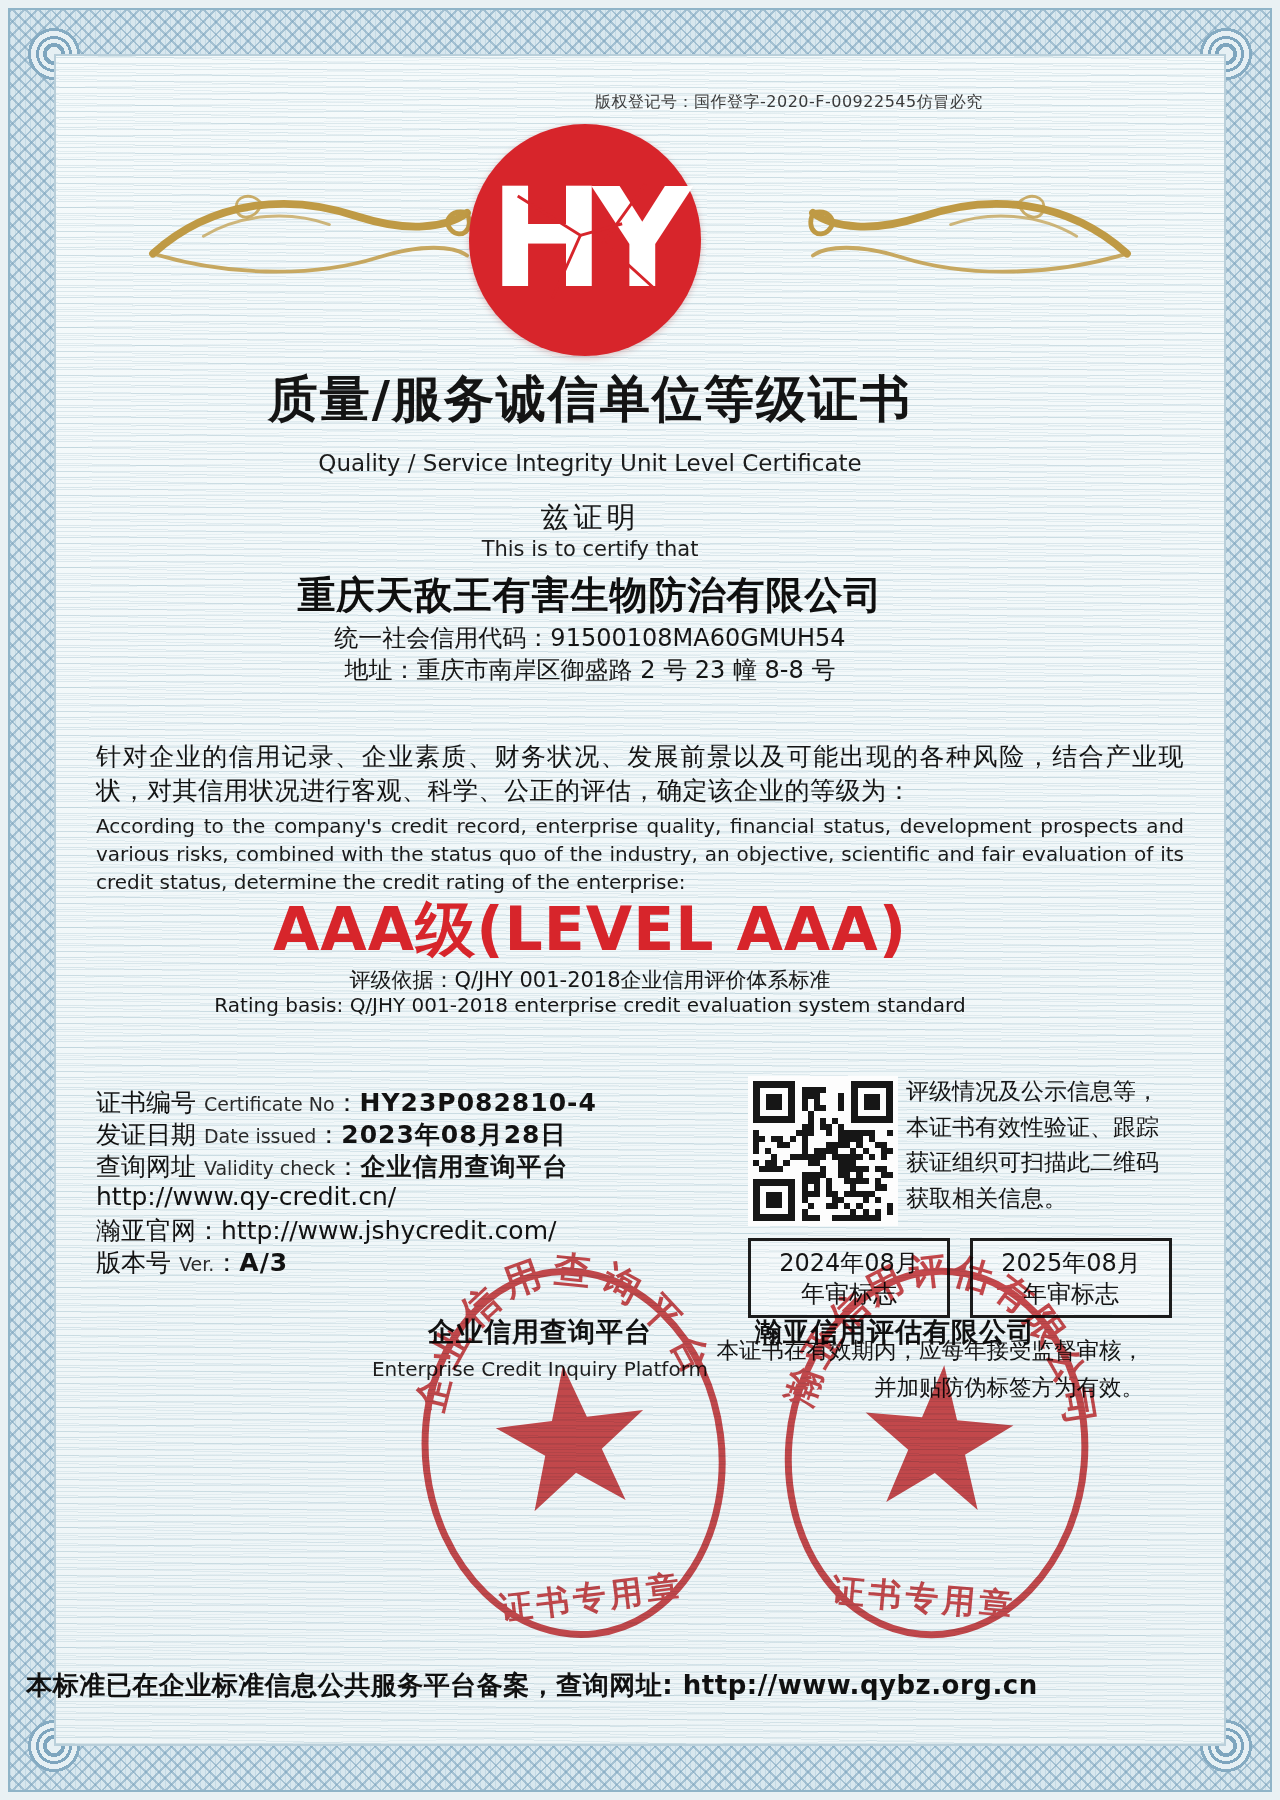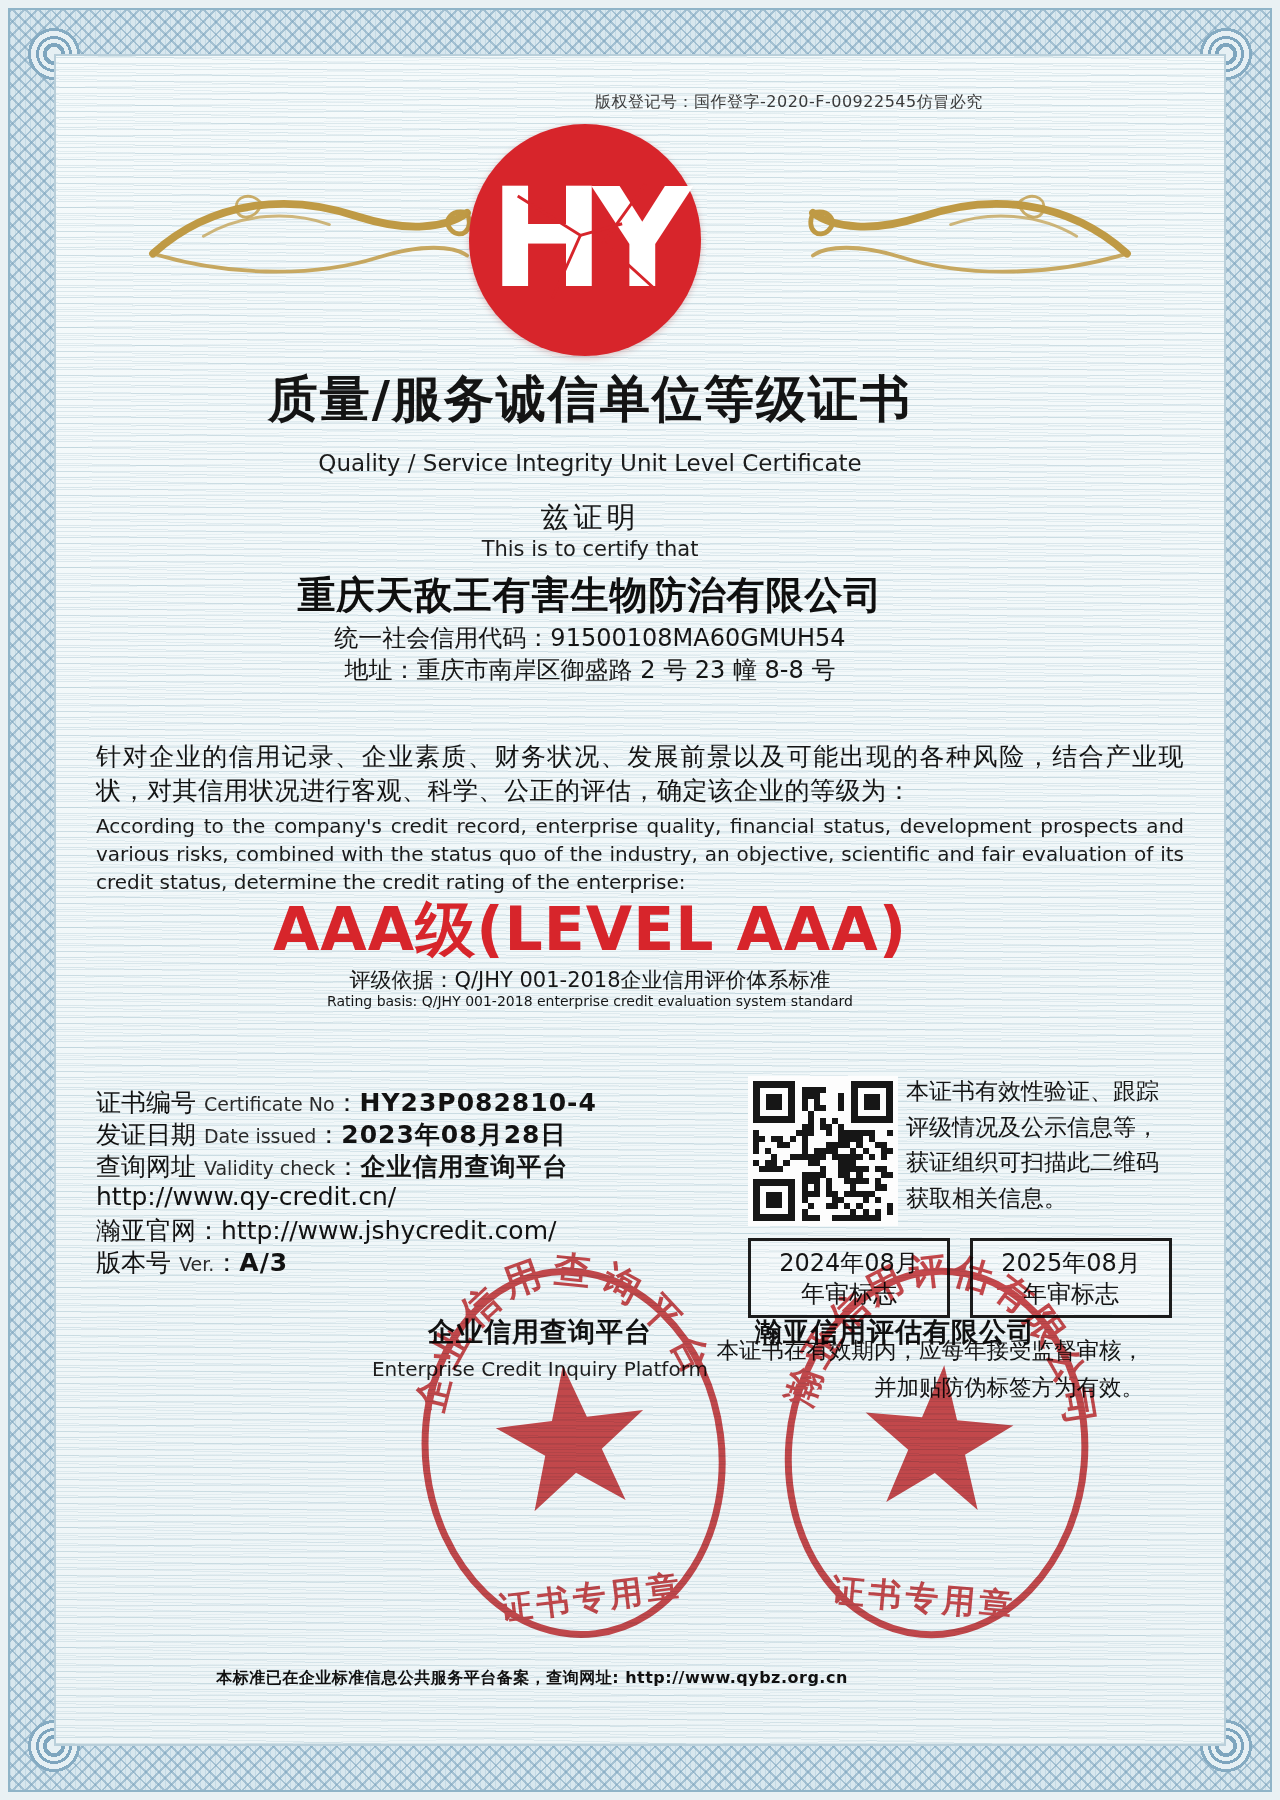--- a/index.html
+++ b/index.html
@@ -39,21 +39,21 @@
   .title-en{top:450px;font-size:23px;color:#1c1c1c;}
   .certify-cn{top:498px;font-size:29px;color:#151515;letter-spacing:4px;}
   .certify-en{top:537px;font-size:21px;color:#1c1c1c;}
   .company-name{top:570px;font-size:38px;font-weight:bold;color:#0f0f0f;letter-spacing:1px;}
   .company-code{top:622px;font-size:24px;color:#161616;}
   .company-addr{top:654px;font-size:24px;color:#161616;}
   .body-cn{top:740px;left:96px;width:1088px;font-size:25px;line-height:34px;color:#141414;text-align:justify;letter-spacing:.5px;}
   .body-en{top:812px;left:96px;width:1088px;font-size:20px;line-height:28px;color:#1a1a1a;text-align:justify;}
   .rating-level{top:890px;font-size:60px;font-weight:bold;color:var(--accent_red);letter-spacing:1px;}
   .basis-cn{top:966px;font-size:21px;color:#161616;}
-  .basis-en{top:993px;font-size:14px;color:#161616;}
+  .basis-en{top:993px;font-size:20px;color:#161616;}
   
   .details{top:1086px;left:96px;width:580px;}
   .drow{height:32px;white-space:nowrap;font-size:25px;color:#121212;}
   .drow .cn{font-size:25px;}
   .drow .en{font-size:19px;color:#2a2a2a;}
   .drow .val{letter-spacing:1px;font-weight:bold;}
   
   .qr{top:1076px;left:748px;width:150px;height:150px;background:#fdfdfd;padding:5px;box-sizing:border-box;}
   .qr-grid{position:relative;width:140px;height:140px;}
   .qm{position:absolute;background:#161616;}
@@ -71,21 +71,21 @@
   .issuer .en{font-size:20px;color:#1d1d1d;margin-top:7px;}
   .issuer.left{top:1314px;left:330px;}
   .issuer.right{top:1314px;left:685px;}
   .stamp{width:330px;height:400px;opacity:.84;mix-blend-mode:multiply;}
   .stamp.left{top:1248px;left:408px;transform:rotate(-7deg);}
   .stamp.right{top:1248px;left:772px;transform:rotate(5deg);}
   .stamp-ring{fill:none;stroke:var(--stamp_red);stroke-width:7px;}
   .stamp-star{fill:var(--stamp_red);}
   .stamp-arc-text{font-size:37px;font-weight:bold;fill:var(--stamp_red);letter-spacing:9px;}
   .stamp-bottom-text{font-size:33px;font-weight:bold;fill:var(--stamp_red);text-anchor:middle;letter-spacing:4px;}
-  .footer-note{top:1668px;font-size:16px;font-weight:bold;color:#101010;letter-spacing:.5px;width:1064px;left:0;}
+  .footer-note{top:1668px;font-size:26px;font-weight:bold;color:#101010;letter-spacing:.5px;width:1064px;left:0;}
 </style>
 </head>
 <body>
 
 <div class="page">
   <div class="border-band">
     <div class="rosette tl"></div>
     <div class="rosette tr"></div>
     <div class="rosette bl"></div>
     <div class="rosette br"></div>
@@ -325,22 +325,22 @@
         <div class="qm" style="left: 85.2174px; top: 133.913px; width: 6.08696px; height: 6.08696px;"></div>
         <div class="qm" style="left: 91.3043px; top: 133.913px; width: 6.08696px; height: 6.08696px;"></div>
         <div class="qm" style="left: 97.3913px; top: 133.913px; width: 6.08696px; height: 6.08696px;"></div>
         <div class="qm" style="left: 103.478px; top: 133.913px; width: 6.08696px; height: 6.08696px;"></div>
         <div class="qm" style="left: 109.565px; top: 133.913px; width: 6.08696px; height: 6.08696px;"></div>
         <div class="qm" style="left: 115.652px; top: 133.913px; width: 6.08696px; height: 6.08696px;"></div>
         <div class="qm" style="left: 121.739px; top: 133.913px; width: 6.08696px; height: 6.08696px;"></div>
       </div>
   </div>
   <div class="abs qr-caption">
+    <div>评级情况及公示信息等，</div>
     <div>本证书有效性验证、跟踪</div>
-    <div>评级情况及公示信息等，</div>
     <div>获证组织可扫描此二维码</div>
     <div>获取相关信息。</div>
   </div>
 
   <div class="abs badges">
     <div class="badge">
       <div>2024年08月</div>
       <div>年审标志</div>
     </div>
     <div class="badge">

